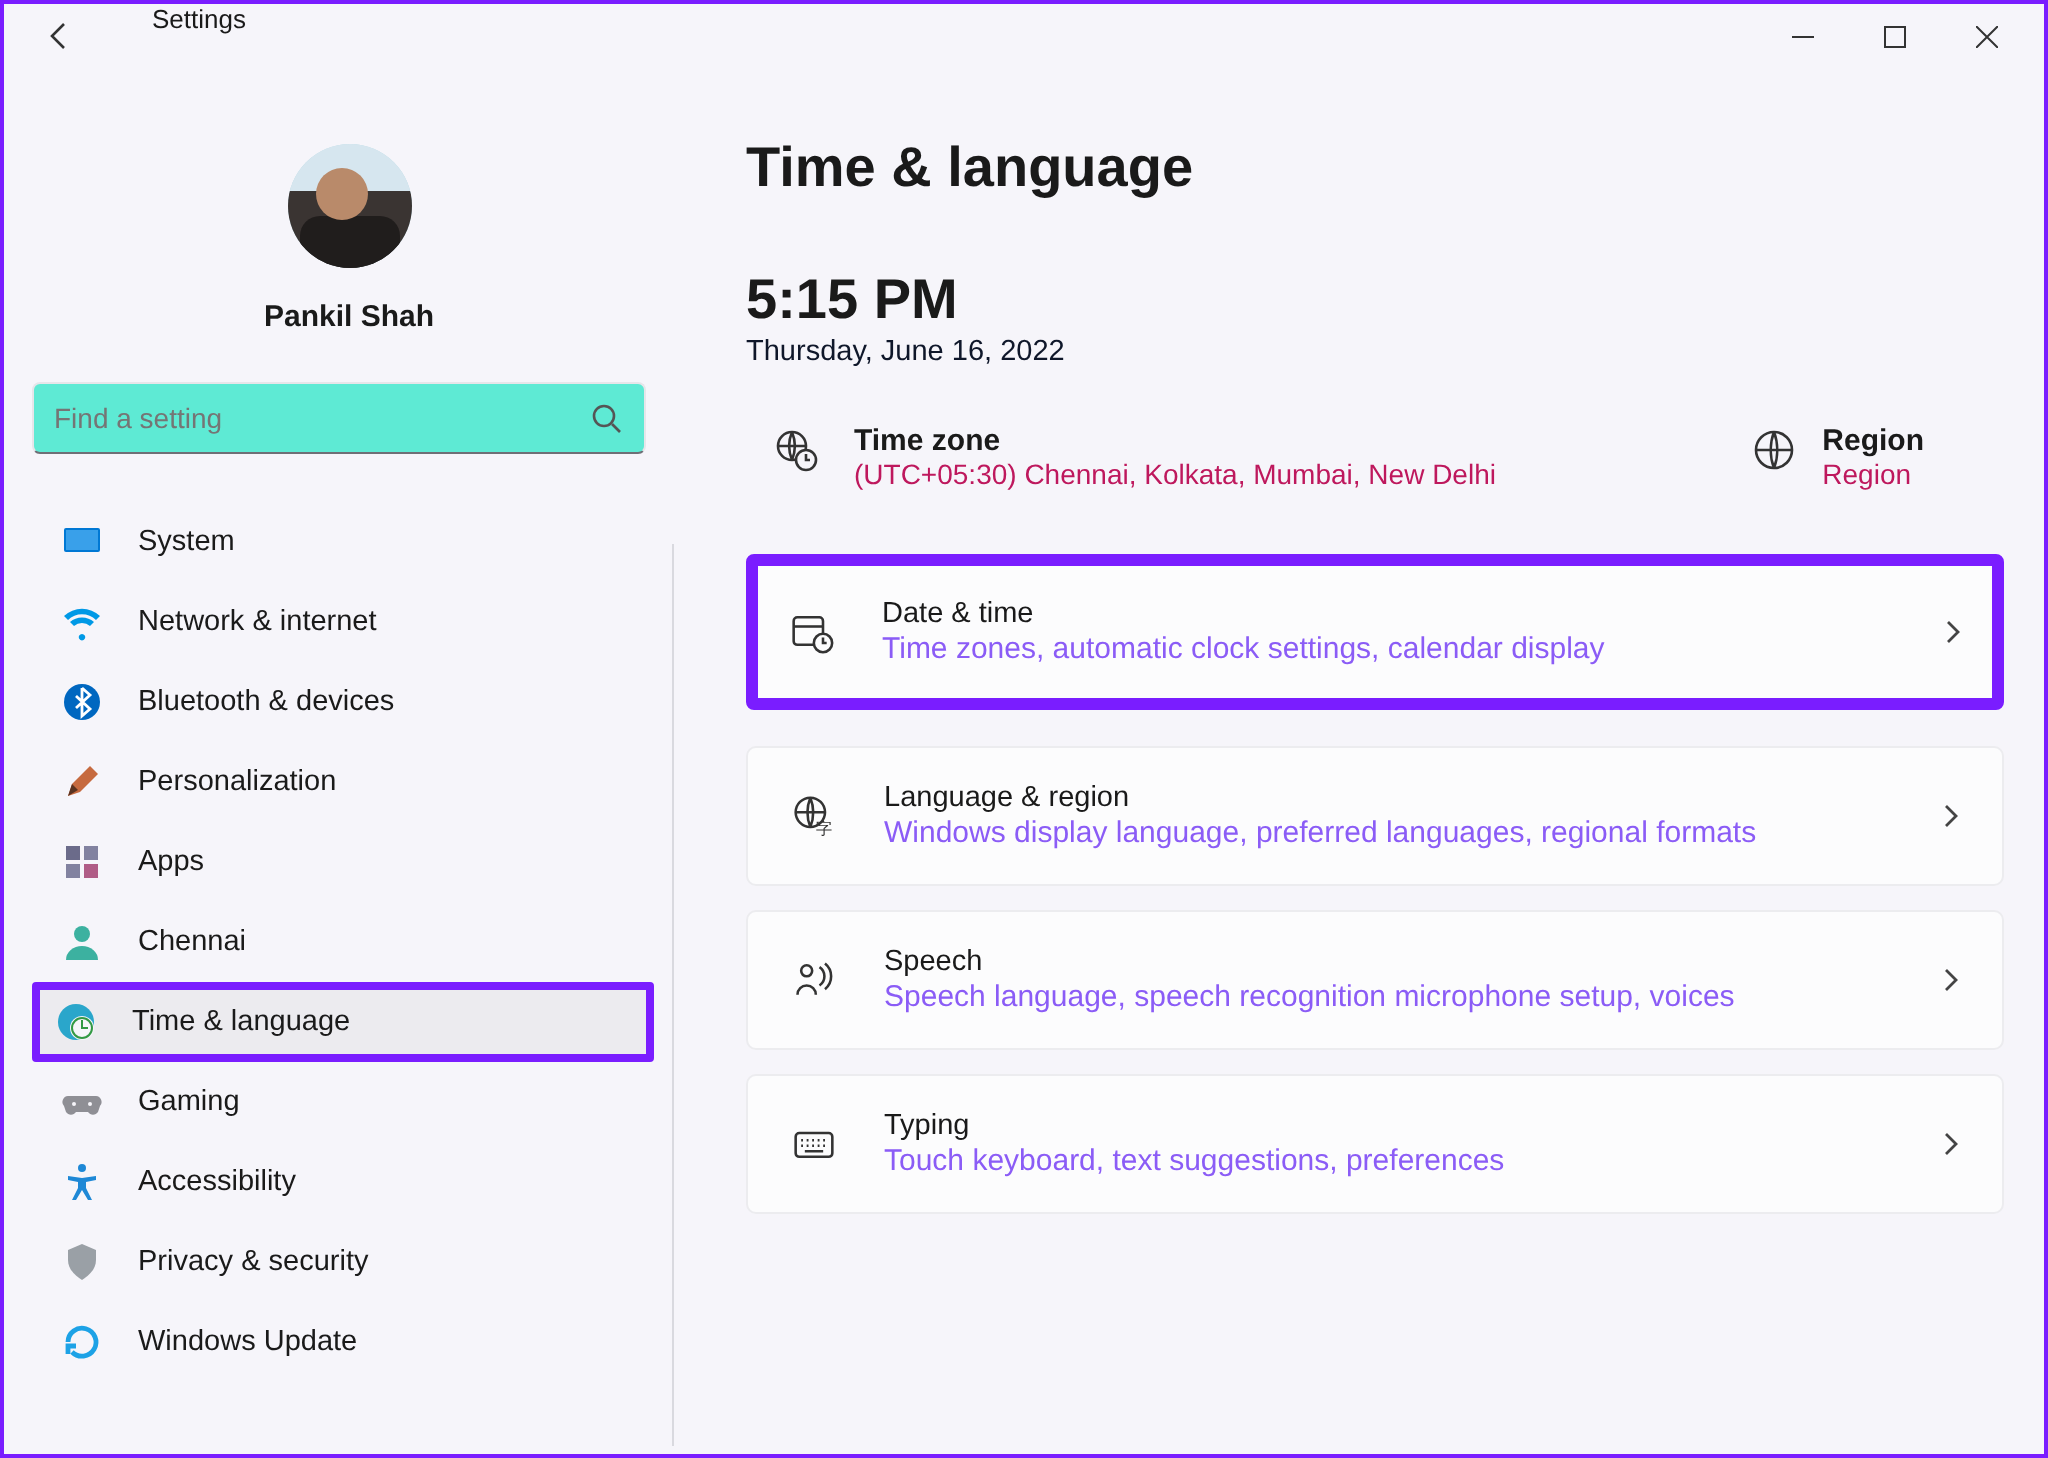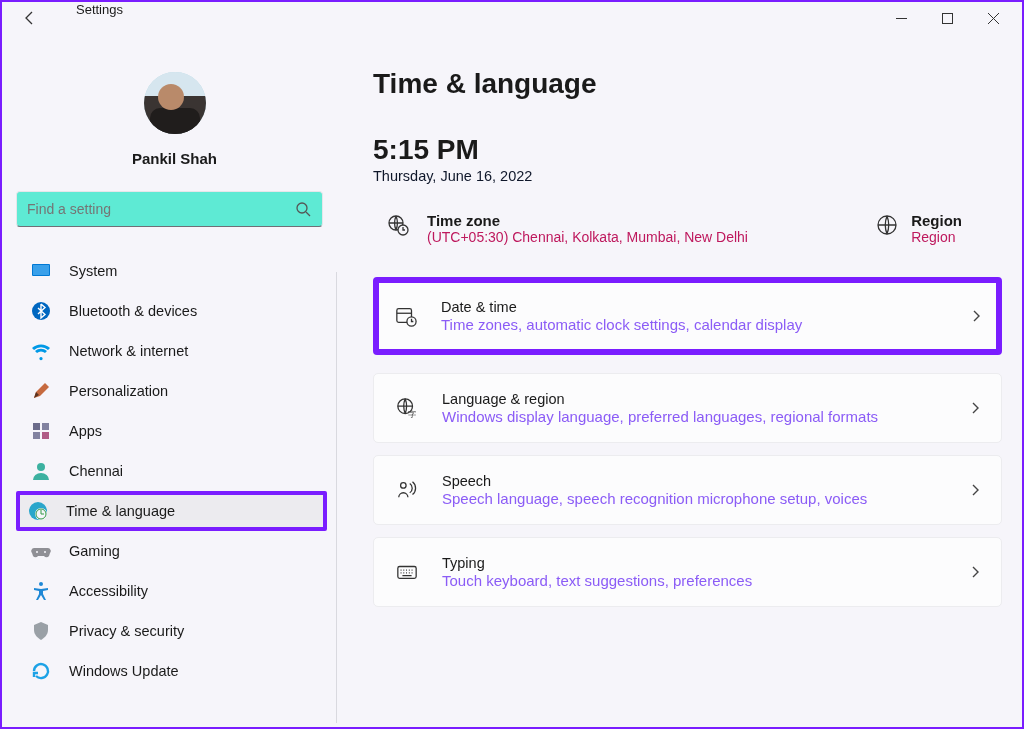--- a/index.html
+++ b/index.html
@@ -110,36 +110,36 @@
         <span class="ni-icon">
             <svg width="20" height="20" viewBox="0 0 20 20">
               <rect x="1" y="3" width="18" height="12" rx="1" fill="#0078d4"></rect>
               <rect x="2" y="4" width="16" height="10" fill="#39a0ea"></rect>
             </svg>
           </span>
         <span class="ni-label">System</span>
       </li>
       <li class="nav-item">
         <span class="ni-icon">
-            <svg width="20" height="20" viewBox="0 0 20 20">
-              <circle cx="10" cy="10" r="9" fill="#0067c0"></circle>
-              <path d="M10 3 L14 6.5 L7 13 M7 7 L14 13.5 L10 17 L10 3" stroke="#fff" stroke-width="1.4" fill="none"></path>
-            </svg>
-          </span>
-        <span class="ni-label">Bluetooth &amp; devices</span>
-      </li>
-      <li class="nav-item">
-        <span class="ni-icon">
             <svg width="20" height="20" viewBox="0 0 20 20" fill="#0099e6">
               <path d="M10 16 a1.6 1.6 0 1 0 0.001 0"></path>
               <path d="M4 10 a9 9 0 0 1 12 0 l-2 2 a6 6 0 0 0 -8 0 z"></path>
               <path d="M1 7 a13 13 0 0 1 18 0 l-2 2 a10 10 0 0 0 -14 0 z"></path>
             </svg>
           </span>
         <span class="ni-label">Network &amp; internet</span>
+      </li>
+      <li class="nav-item">
+        <span class="ni-icon">
+            <svg width="20" height="20" viewBox="0 0 20 20">
+              <circle cx="10" cy="10" r="9" fill="#0067c0"></circle>
+              <path d="M10 3 L14 6.5 L7 13 M7 7 L14 13.5 L10 17 L10 3" stroke="#fff" stroke-width="1.4" fill="none"></path>
+            </svg>
+          </span>
+        <span class="ni-label">Bluetooth &amp; devices</span>
       </li>
       <li class="nav-item">
         <span class="ni-icon">
             <svg width="20" height="20" viewBox="0 0 20 20">
               <path d="M3 17 l2-6 9-9 4 4 -9 9 z" fill="#c66a3f"></path>
               <path d="M3 17 l2-6 3 3 z" fill="#5a3320"></path>
             </svg>
           </span>
         <span class="ni-label">Personalization</span>
       </li>

